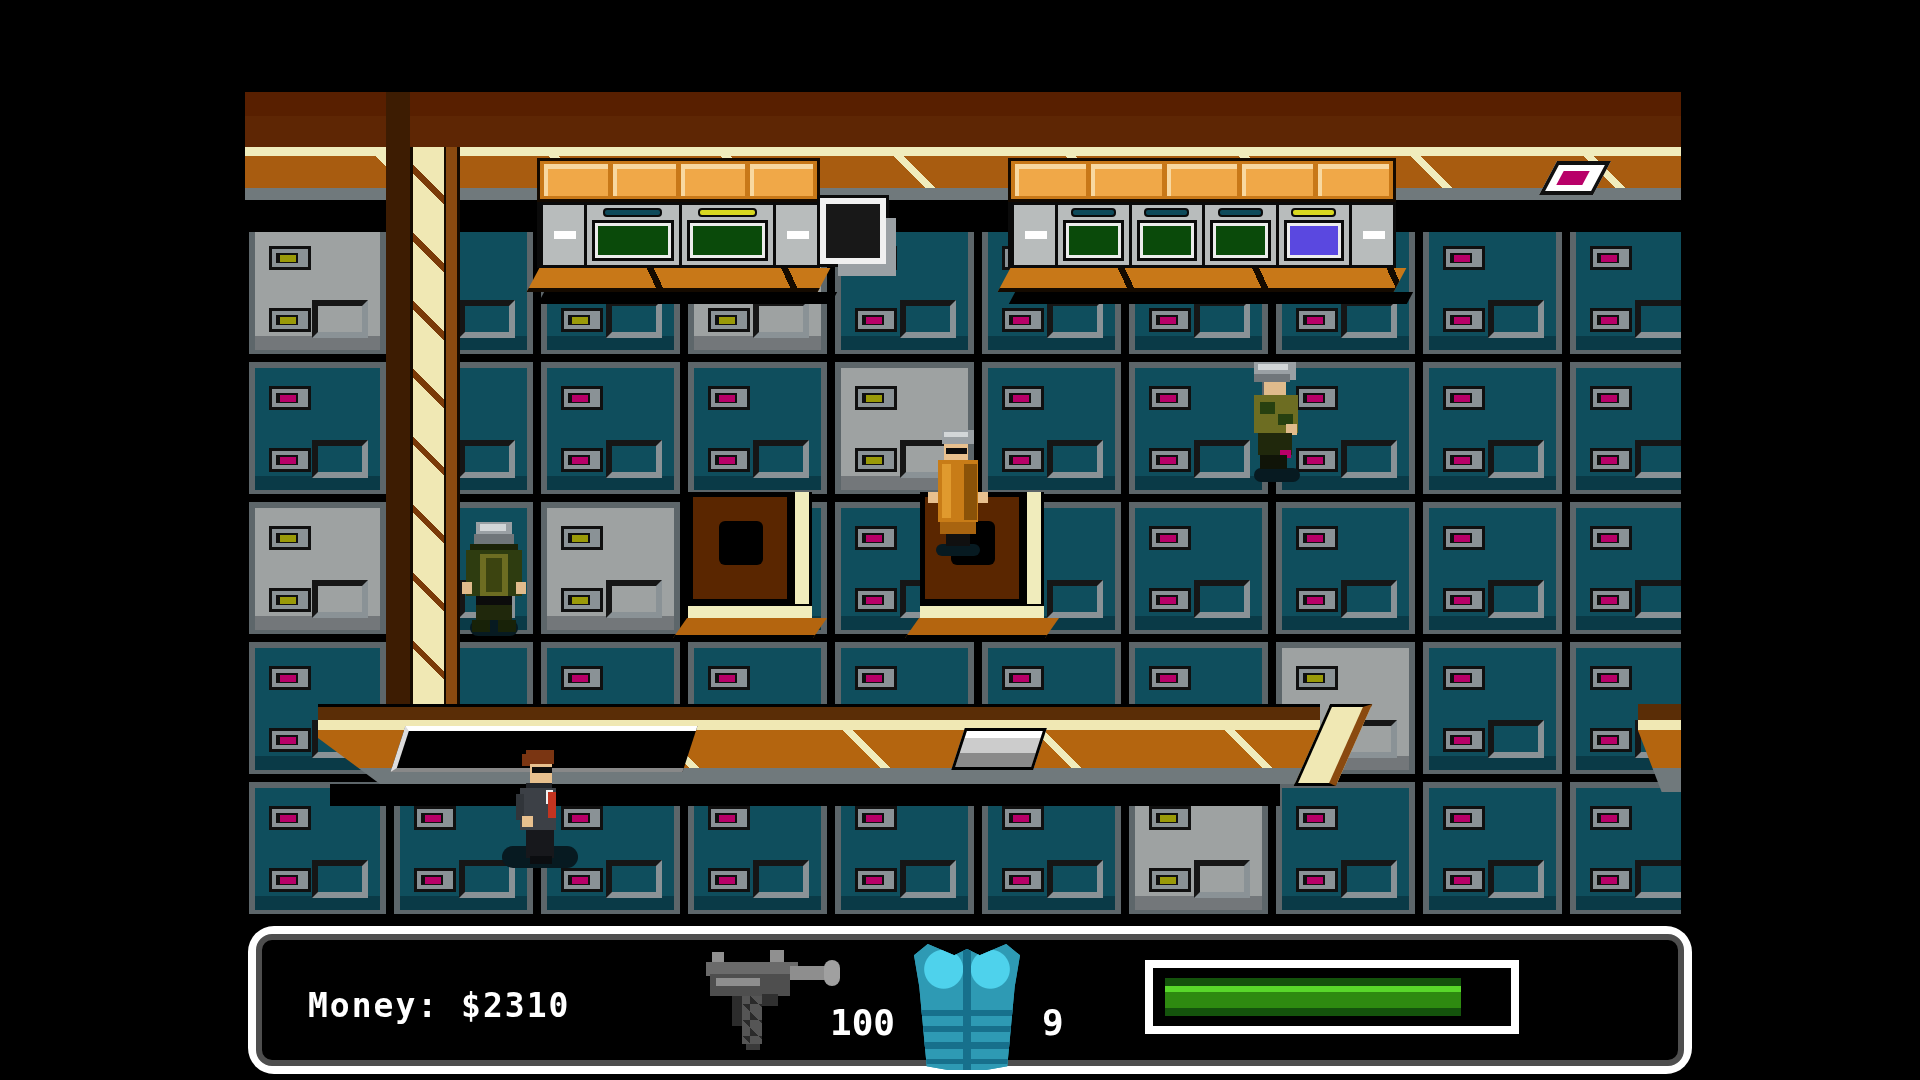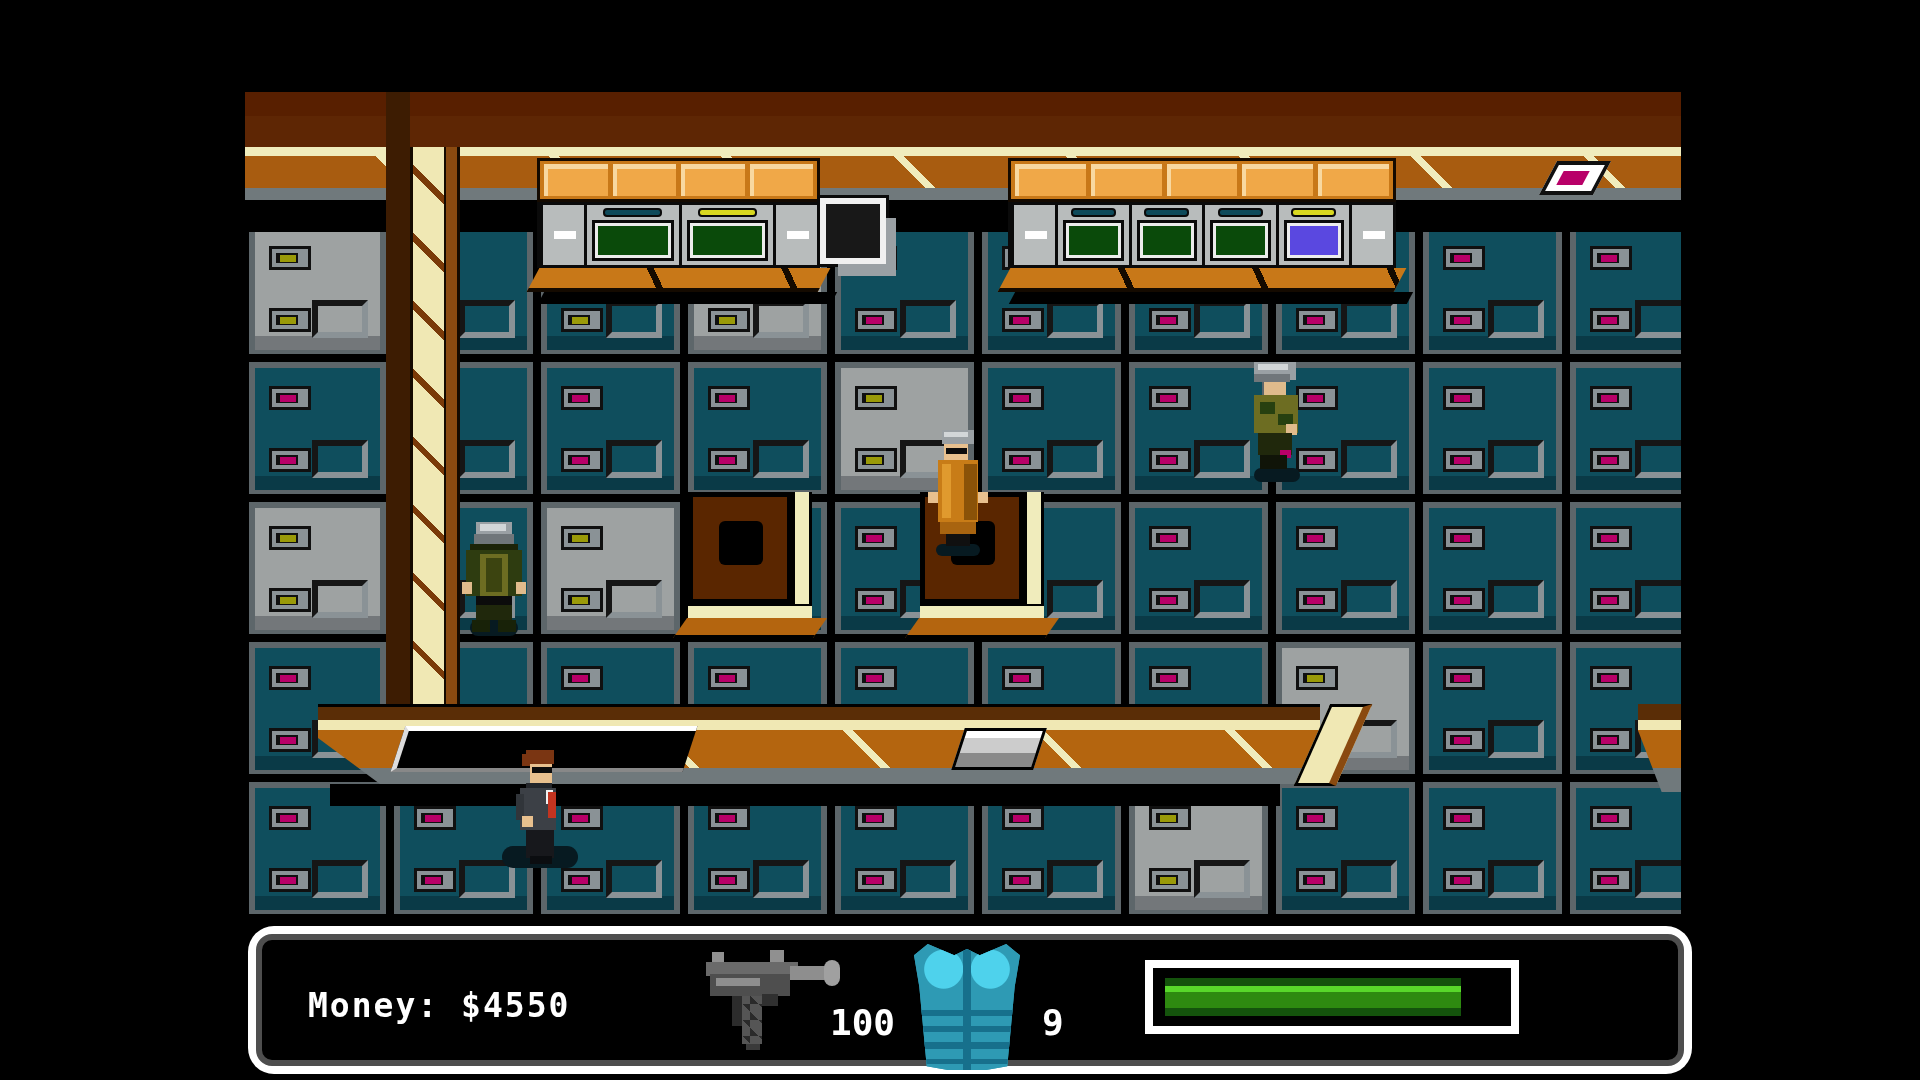--- a/index.html
+++ b/index.html
@@ -910,21 +910,21 @@
         <div style="left: 48px; top: 42px; width: 8px; height: 26px; background: rgb(194, 52, 32); border-radius: 0px;"></div>
         <div style="left: 16px; top: 44px; width: 8px; height: 26px; background: rgb(49, 53, 58); border-radius: 0px;"></div>
         <div style="left: 22px; top: 66px; width: 11px; height: 11px; background: rgb(232, 192, 142); border-radius: 0px;"></div>
         <div style="left: 26px; top: 80px; width: 28px; height: 28px; background: rgb(23, 24, 28); border-radius: 0px;"></div>
         <div style="left: 30px; top: 106px; width: 22px; height: 8px; background: rgb(11, 13, 16); border-radius: 0px;"></div>
       </div>
     </div>
 
   <div id="hud">
     <div id="hud-in">
-      <div id="money" class="hud-text">Money: $4550</div>
+      <div id="money" class="hud-text">Money: $2310</div>
       <div id="gun">
           <div style="left: 6px; top: 2px; width: 12px; height: 12px; background: rgb(144, 144, 144); border-radius: 0px;"></div>
           <div style="left: 64px; top: 0px; width: 14px; height: 14px; background: rgb(144, 144, 144); border-radius: 0px;"></div>
           <div style="left: 0px; top: 12px; width: 92px; height: 14px; background: rgb(106, 106, 106); border-radius: 0px;"></div>
           <div style="left: 4px; top: 24px; width: 80px; height: 22px; background: rgb(78, 78, 78); border-radius: 0px;"></div>
           <div style="left: 10px; top: 28px; width: 44px; height: 8px; background: rgb(142, 142, 142); border-radius: 0px;"></div>
           <div style="left: 84px; top: 16px; width: 36px; height: 14px; background: rgb(142, 142, 142); border-radius: 0px;"></div>
           <div style="left: 118px; top: 10px; width: 16px; height: 26px; background: rgb(160, 160, 160); border-radius: 12px;"></div>
           <div style="left: 56px; top: 44px; width: 16px; height: 12px; background: rgb(48, 48, 48); border-radius: 0px;"></div>
           <div style="left: 26px; top: 46px; width: 16px; height: 30px; background: rgb(44, 44, 44); border-radius: 0px;"></div>

